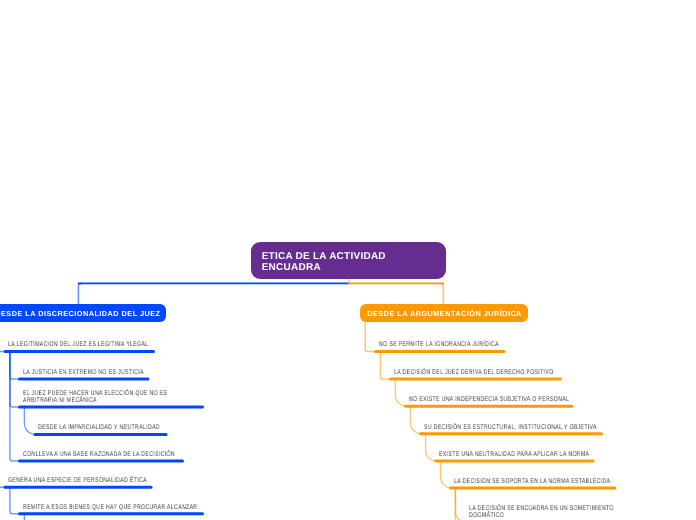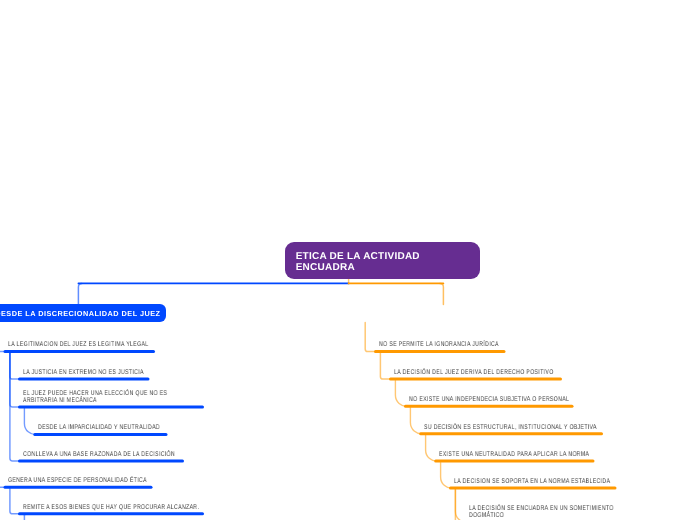--- a/index.html
+++ b/index.html
@@ -5,21 +5,21 @@
 <style>
   html,body{margin:0;padding:0;}
   body{width:696px;height:520px;background:#ffffff;overflow:hidden;
        font-family:"Liberation Sans",sans-serif;position:relative;
        -webkit-font-smoothing:antialiased;text-rendering:geometricPrecision;}
   #canvas{position:absolute;left:0;top:0;width:696px;height:520px;}
   svg.lines{position:absolute;left:0;top:0;width:696px;height:520px;overflow:visible;}
   .node{position:absolute;border-radius:9px;color:#fff;font-weight:bold;will-change:transform;
         display:flex;align-items:center;box-sizing:border-box;}
   #central{left:251px;top:242px;width:195px;height:36.5px;background:#662D91;
-           padding:3.3px 0 0 10.7px;border-radius:9px;align-items:center;margin-left:34px;}
+           padding:3.3px 0 0 10.7px;border-radius:9px;align-items:center;}
   #central .ctxt{font-size:10px;line-height:11px;letter-spacing:0.25px;}
   #blue-node{left:-12.2px;top:304.2px;width:177.5px;height:18.4px;background:#0048FF;
              padding-left:7.3px;border-radius:6px;}
   #orange-node{left:360px;top:304.2px;width:167.6px;height:18.4px;background:#FF9900;
              padding-left:7.3px;border-radius:6px;}
   .bnodetxt{font-size:7.3px;letter-spacing:0.47px;white-space:nowrap;}
   .leaf{position:absolute;font-size:6.8px;color:#3d3d3d;letter-spacing:0.45px;
         white-space:nowrap;line-height:6.75px;
         transform:scaleX(0.7635);transform-origin:0 0;will-change:transform;}
 </style>
@@ -66,20 +66,23 @@
     </svg>
 
   <div id="central" class="node">
     <div class="ctxt"><span>ETICA DE LA ACTIVIDAD</span><br><span>ENCUADRA</span></div>
   </div>
 
   <div id="blue-node" class="node">
     <span class="bnodetxt">DESDE LA DISCRECIONALIDAD DEL JUEZ</span>
   </div>
 
+  <div id="orange-node" class="node">
+    <span class="bnodetxt">DESDE LA ARGUMENTACIÓN JURÍDICA</span>
+  </div>
 
   <div id="leaves">
       <div class="leaf" style="left: 8.4px; top: 342.3px;">
         <div>LA LEGITIMACION DEL JUEZ ES LEGITIMA YLEGAL</div>
       </div>
       <div class="leaf" style="left: 22.9px; top: 369.9px;">
         <div>LA JUSTICIA EN EXTREMO NO ES JUSTICIA</div>
       </div>
       <div class="leaf" style="left: 22.9px; top: 390.95px;">
         <div>EL JUEZ PUEDE HACER UNA ELECCIÓN QUE NO ES</div>

